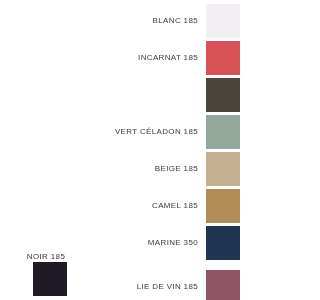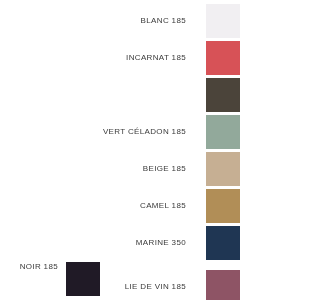--- a/index.html
+++ b/index.html
@@ -30,21 +30,21 @@
     align-items: center;
     justify-content: flex-end;
   }
   .swatch-label {
     font-size: 8px;
     line-height: 10px;
     letter-spacing: 0.35px;
     color: #3a3a3a;
     text-align: right;
     white-space: nowrap;
-    padding-right: 20px;
+    padding-right: 8px;
     font-family: "Liberation Sans", sans-serif;
   }
   .swatch-chip {
     position: relative;
     width: 34px;
     height: 34px;
     flex: 0 0 34px;
     box-sizing: border-box;
   }
   
@@ -71,21 +71,23 @@
   }
 
   
   #noir-row {
     position: absolute;
     left: 0;
     top: 262px;
     width: 100px;
     height: 34px;
     display: flex;
+    align-items: center;
     justify-content: flex-end;
+    flex-direction: column;
   }
   #noir-row .swatch-label {
     padding-right: 8px;
   }
 </style>
 </head>
 <body>
 
 <div id="color-card" style="background: rgb(255, 255, 255);">
 

